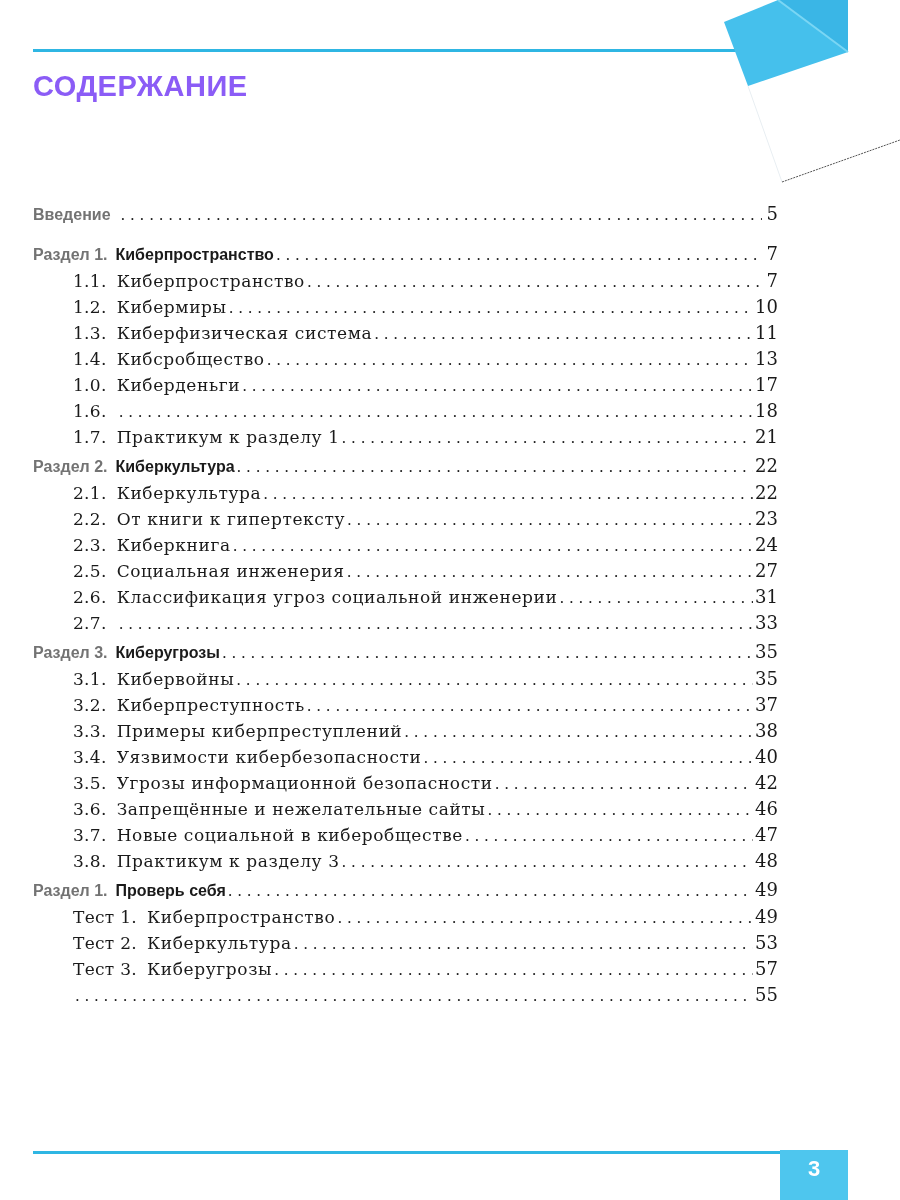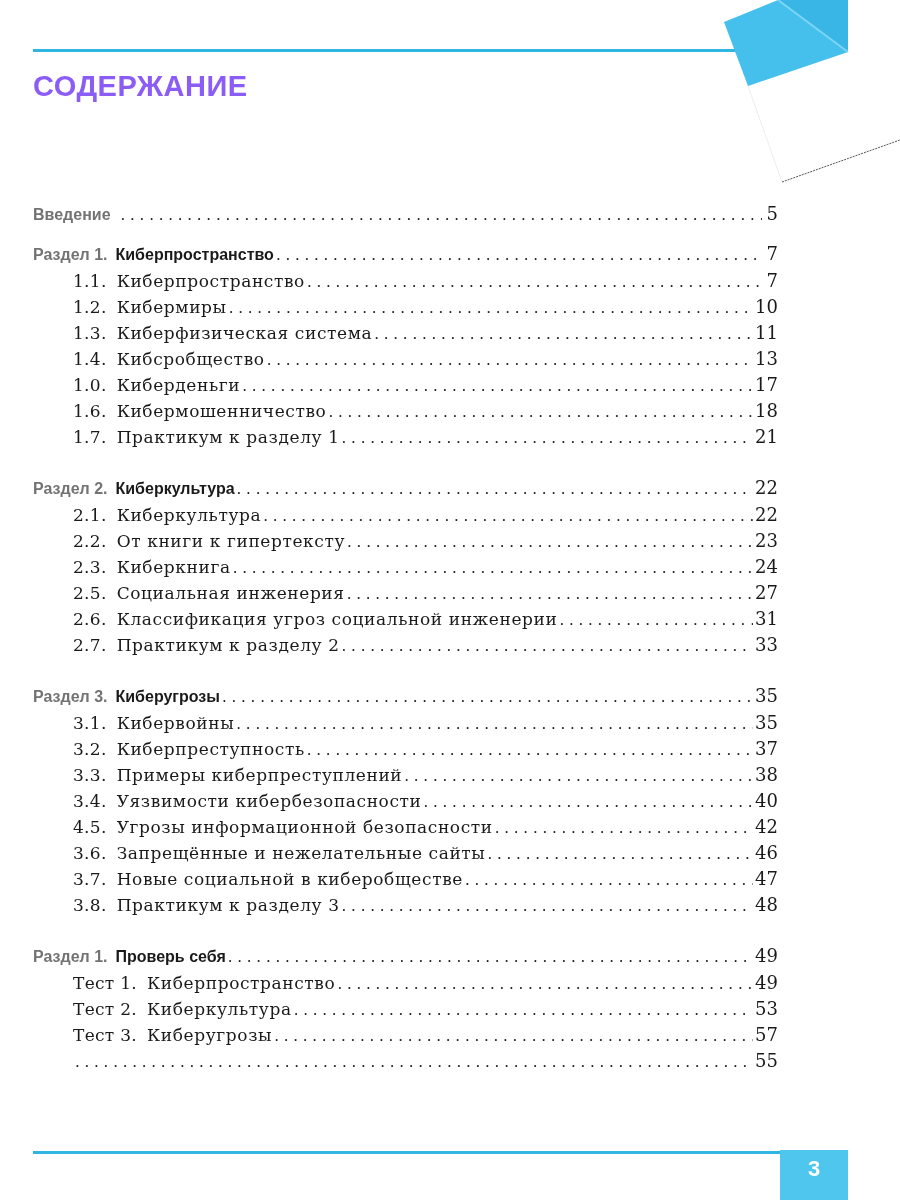--- a/index.html
+++ b/index.html
@@ -25,21 +25,21 @@
     }
     .toc {
       position: absolute; left: 33px; top: 200px; width: 745px;
     }
     .row {
       display: flex; align-items: baseline; white-space: nowrap;
       height: 26px; line-height: 26px;
       font-size: 17px;
     }
     .row.sub { padding-left: 40px; justify-content: space-between; }
-    .row.head { margin-top: 24px; height: 28px; line-height: 28px; }
+    .row.head { margin-top: 2px; height: 28px; line-height: 28px; }
     .row.intro { height: 28px; line-height: 28px; }
     .row.first-head { margin-top: 12px; }
     .lbl-accent {
       font-family: "Liberation Sans", sans-serif; font-weight: 700; font-size: 16px;
       color: #737373; margin-right: 8px;
     }
     .lbl-bold {
       font-family: "Liberation Sans", sans-serif; font-weight: 700; font-size: 16px;
       color: #1a1a1a;
     }
@@ -123,21 +123,20 @@
       <span class="page">13</span>
     </div>
   <div class="row sub">
       <span class="num">1.0.</span>
       <span class="text">Киберденьги</span>
       <span class="leader"></span>
       <span class="page">17</span>
     </div>
   <div class="row sub">
       <span class="num">1.6.</span>
-      <span class="text">Кибермошенничество</span>
       <span class="leader"></span>
       <span class="page">18</span>
     </div>
   <div class="row sub">
       <span class="num">1.7.</span>
       <span class="text">Практикум к разделу 1</span>
       <span class="leader"></span>
       <span class="page">21</span>
     </div>
 
@@ -172,21 +171,20 @@
       <span class="page">27</span>
     </div>
   <div class="row sub">
       <span class="num">2.6.</span>
       <span class="text">Классификация угроз социальной инженерии</span>
       <span class="leader"></span>
       <span class="page">31</span>
     </div>
   <div class="row sub">
       <span class="num">2.7.</span>
-      <span class="text">Практикум к разделу 2</span>
       <span class="leader"></span>
       <span class="page">33</span>
     </div>
 
   <div class="row head">
     <span class="lbl-accent">Раздел 3.</span>
     <span class="lbl-bold">Киберугрозы</span>
     <span class="leader"></span>
     <span class="page">35</span>
   </div>
@@ -208,21 +206,21 @@
       <span class="leader"></span>
       <span class="page">38</span>
     </div>
   <div class="row sub">
       <span class="num">3.4.</span>
       <span class="text">Уязвимости кибербезопасности</span>
       <span class="leader"></span>
       <span class="page">40</span>
     </div>
   <div class="row sub">
-      <span class="num">4.5.</span>
+      <span class="num">3.5.</span>
       <span class="text">Угрозы информационной безопасности</span>
       <span class="leader"></span>
       <span class="page">42</span>
     </div>
   <div class="row sub">
       <span class="num">3.6.</span>
       <span class="text">Запрещённые и нежелательные сайты</span>
       <span class="leader"></span>
       <span class="page">46</span>
     </div>

